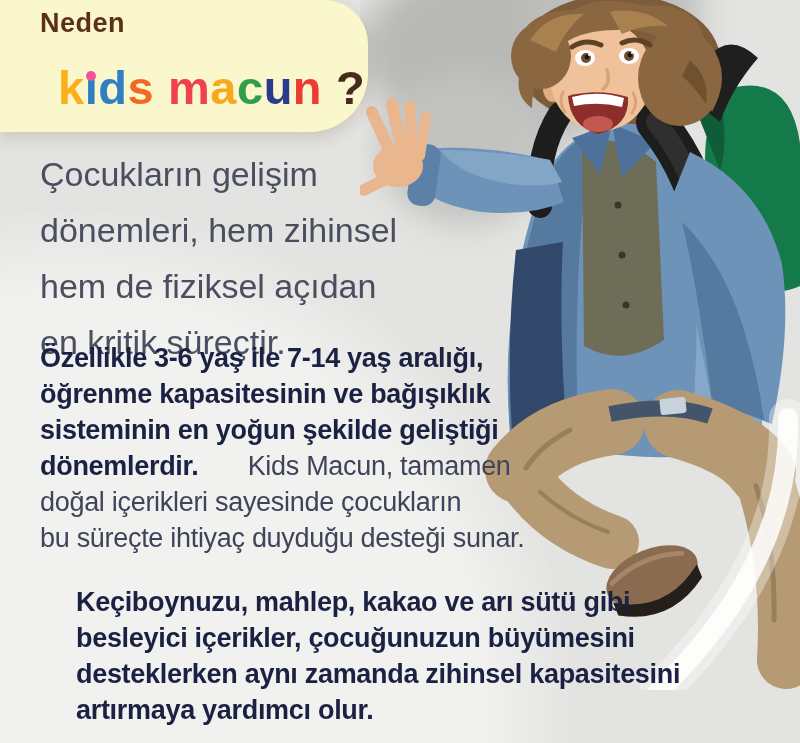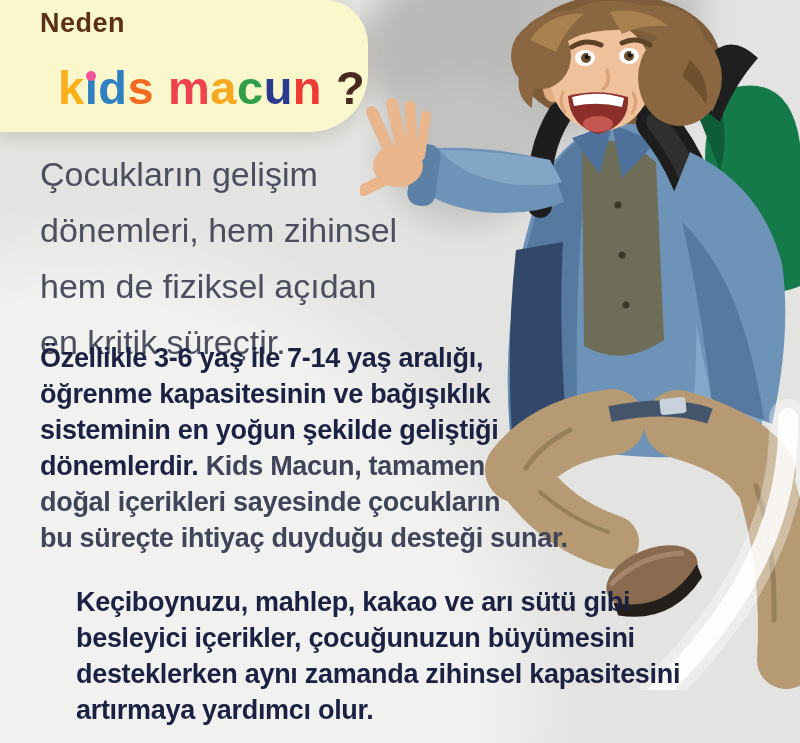--- a/index.html
+++ b/index.html
@@ -38,21 +38,21 @@
     font-size:47px;font-weight:800;line-height:1.1;letter-spacing:.5px;
   }
   .i-dot{position:absolute;top:9px;left:50%;transform:translateX(-50%);
     width:10px;height:10px;border-radius:50%;}
   .qmark{display:inline-block;font-size:47px;font-weight:800;margin-left:14px;line-height:1.1;}
   
   .para{position:absolute;left:40px;margin:0;white-space:pre-line;z-index:4;}
   .p1{top:146px;font-size:34px;line-height:56px;font-weight:400;color:#4a4e5f;}
   .p2{top:340px;font-size:27px;line-height:36px;color:#3f4459;letter-spacing:-.3px;}
   .p2 .seg-bold{font-weight:700;color:#1b2142;}
-  .p2 .seg-reg{font-weight:700;color:#3f4459;}
+  .p2 .seg-reg{font-weight:400;color:#3f4459;margin-left:42px;}
   .p3{top:584px;font-size:27px;line-height:36px;font-weight:700;color:#1b2142;letter-spacing:-.3px;}
 </style>
 </head>
 <body>
 
 <div class="canvas">
 
   <div class="bg-circle"></div>
 
   <svg class="boy-svg" width="440" height="690" viewBox="0 0 440 690" aria-hidden="true">

